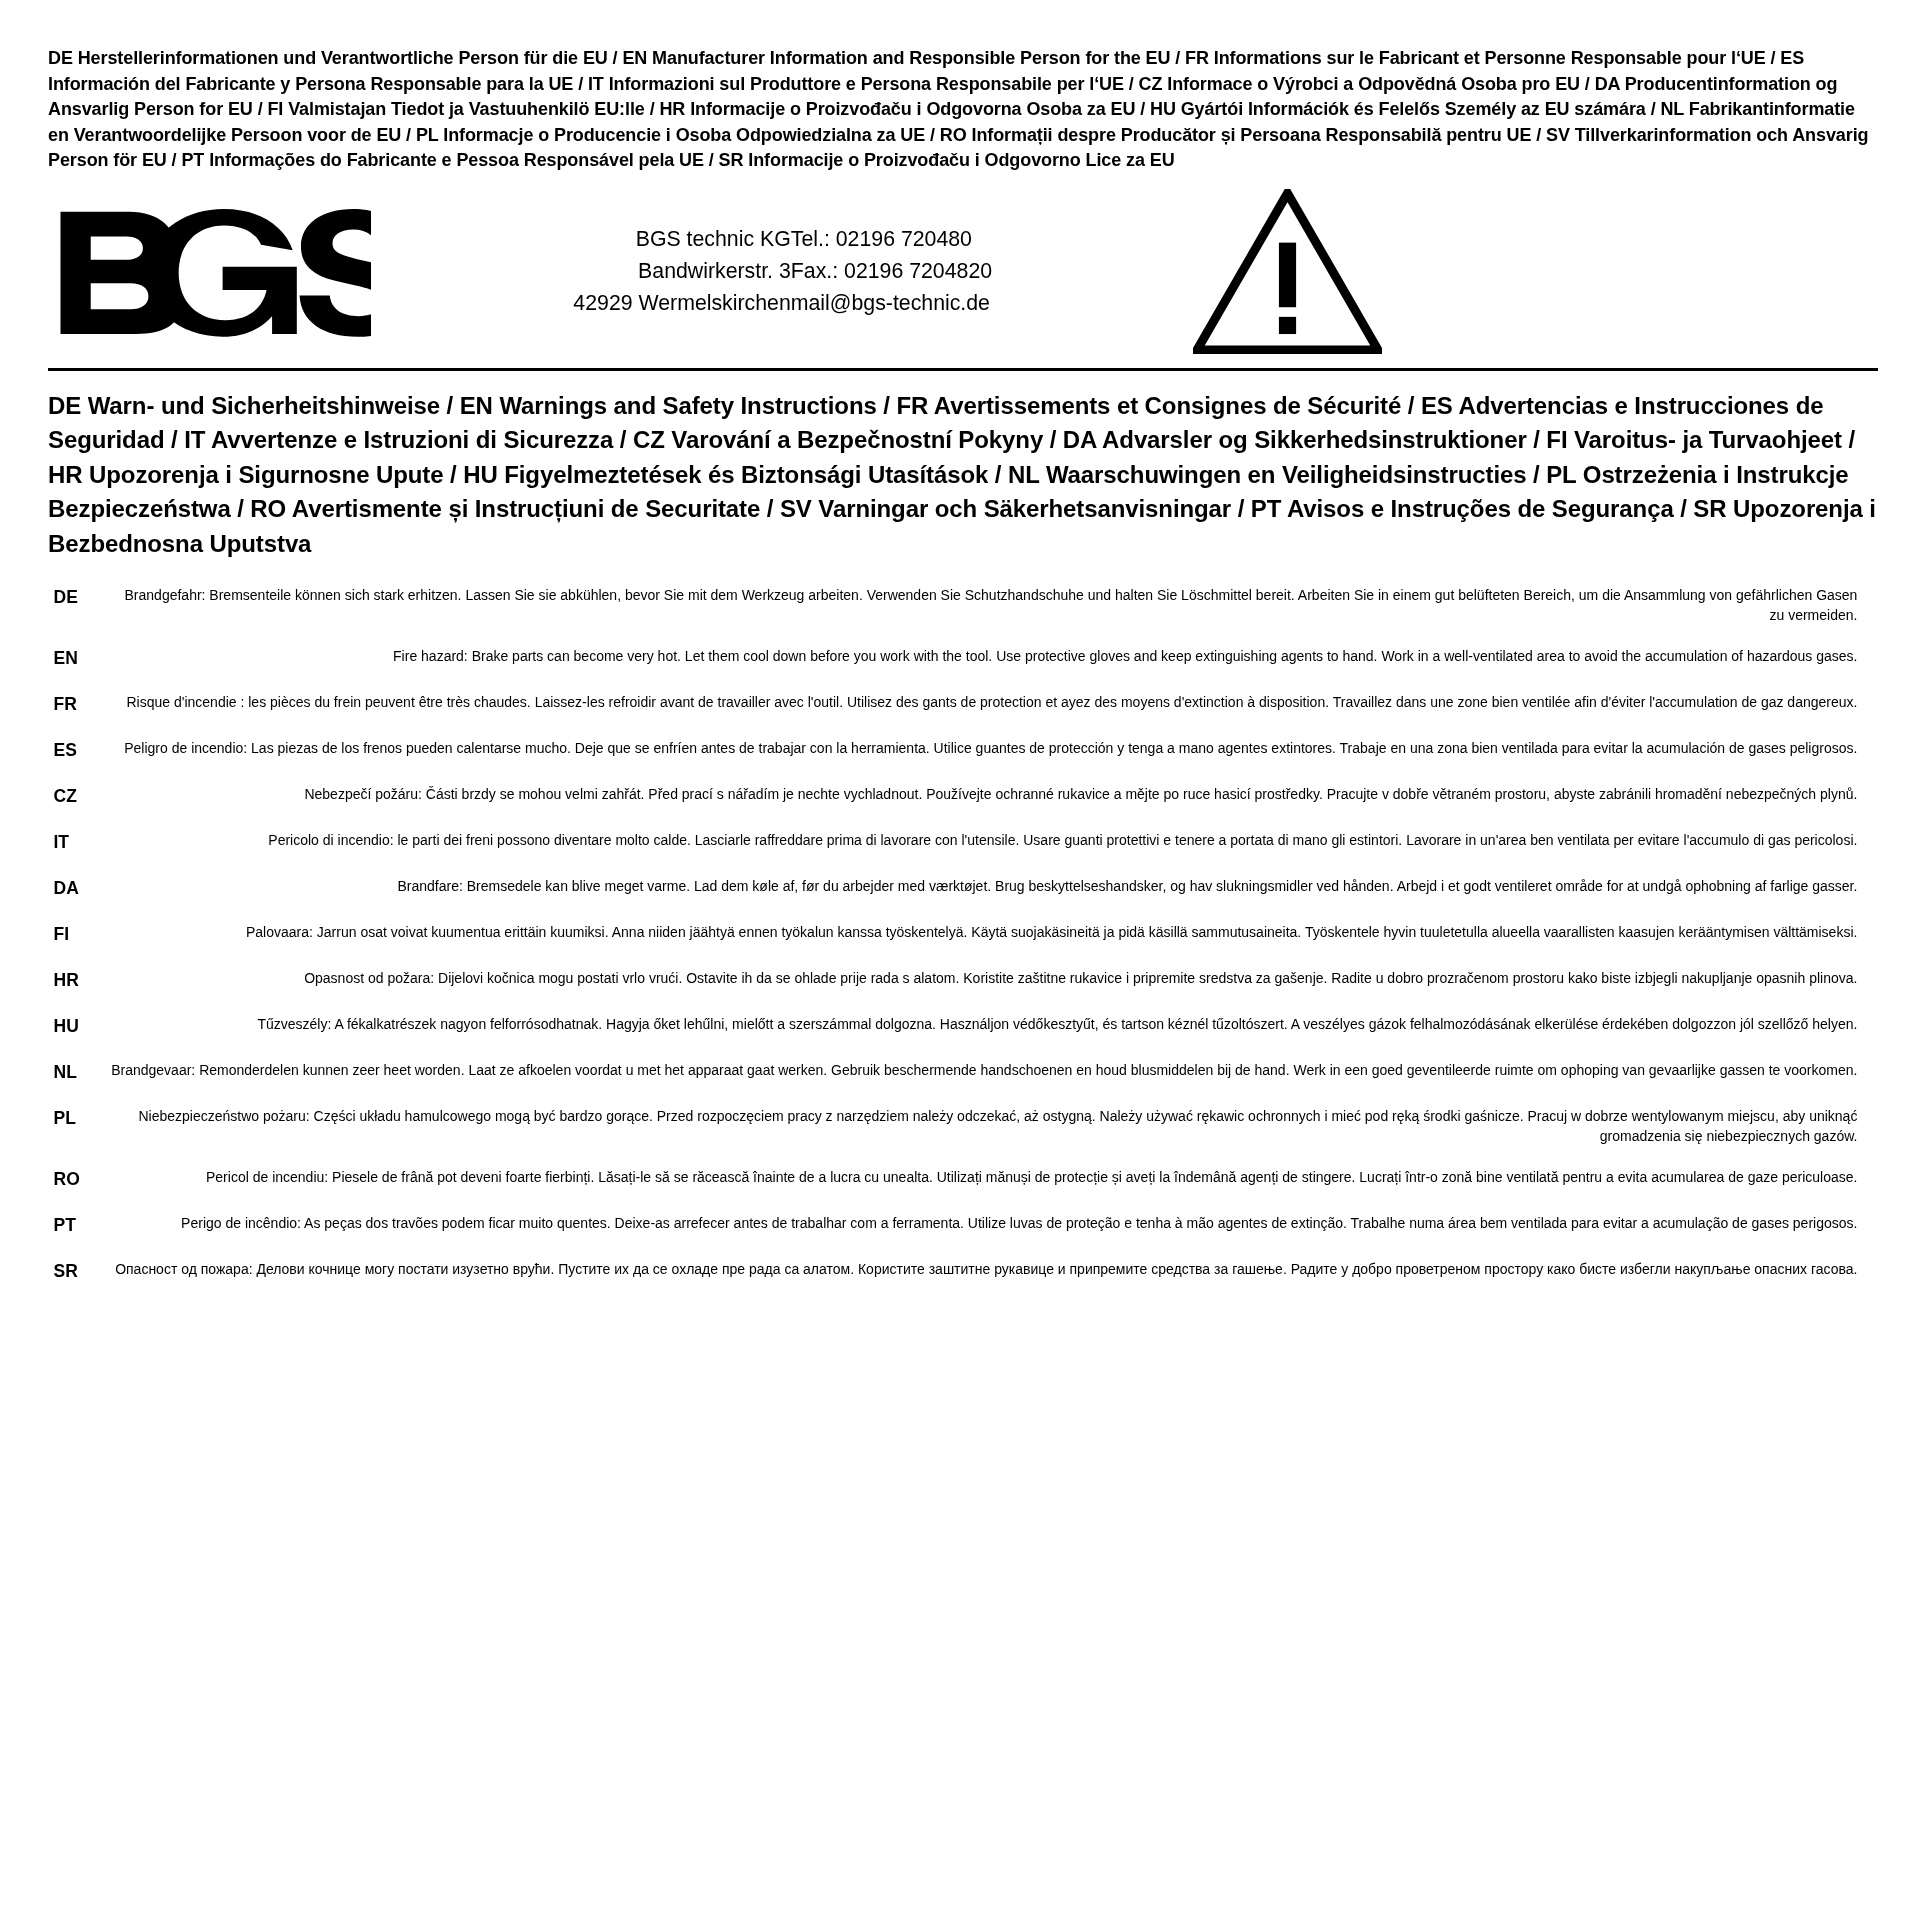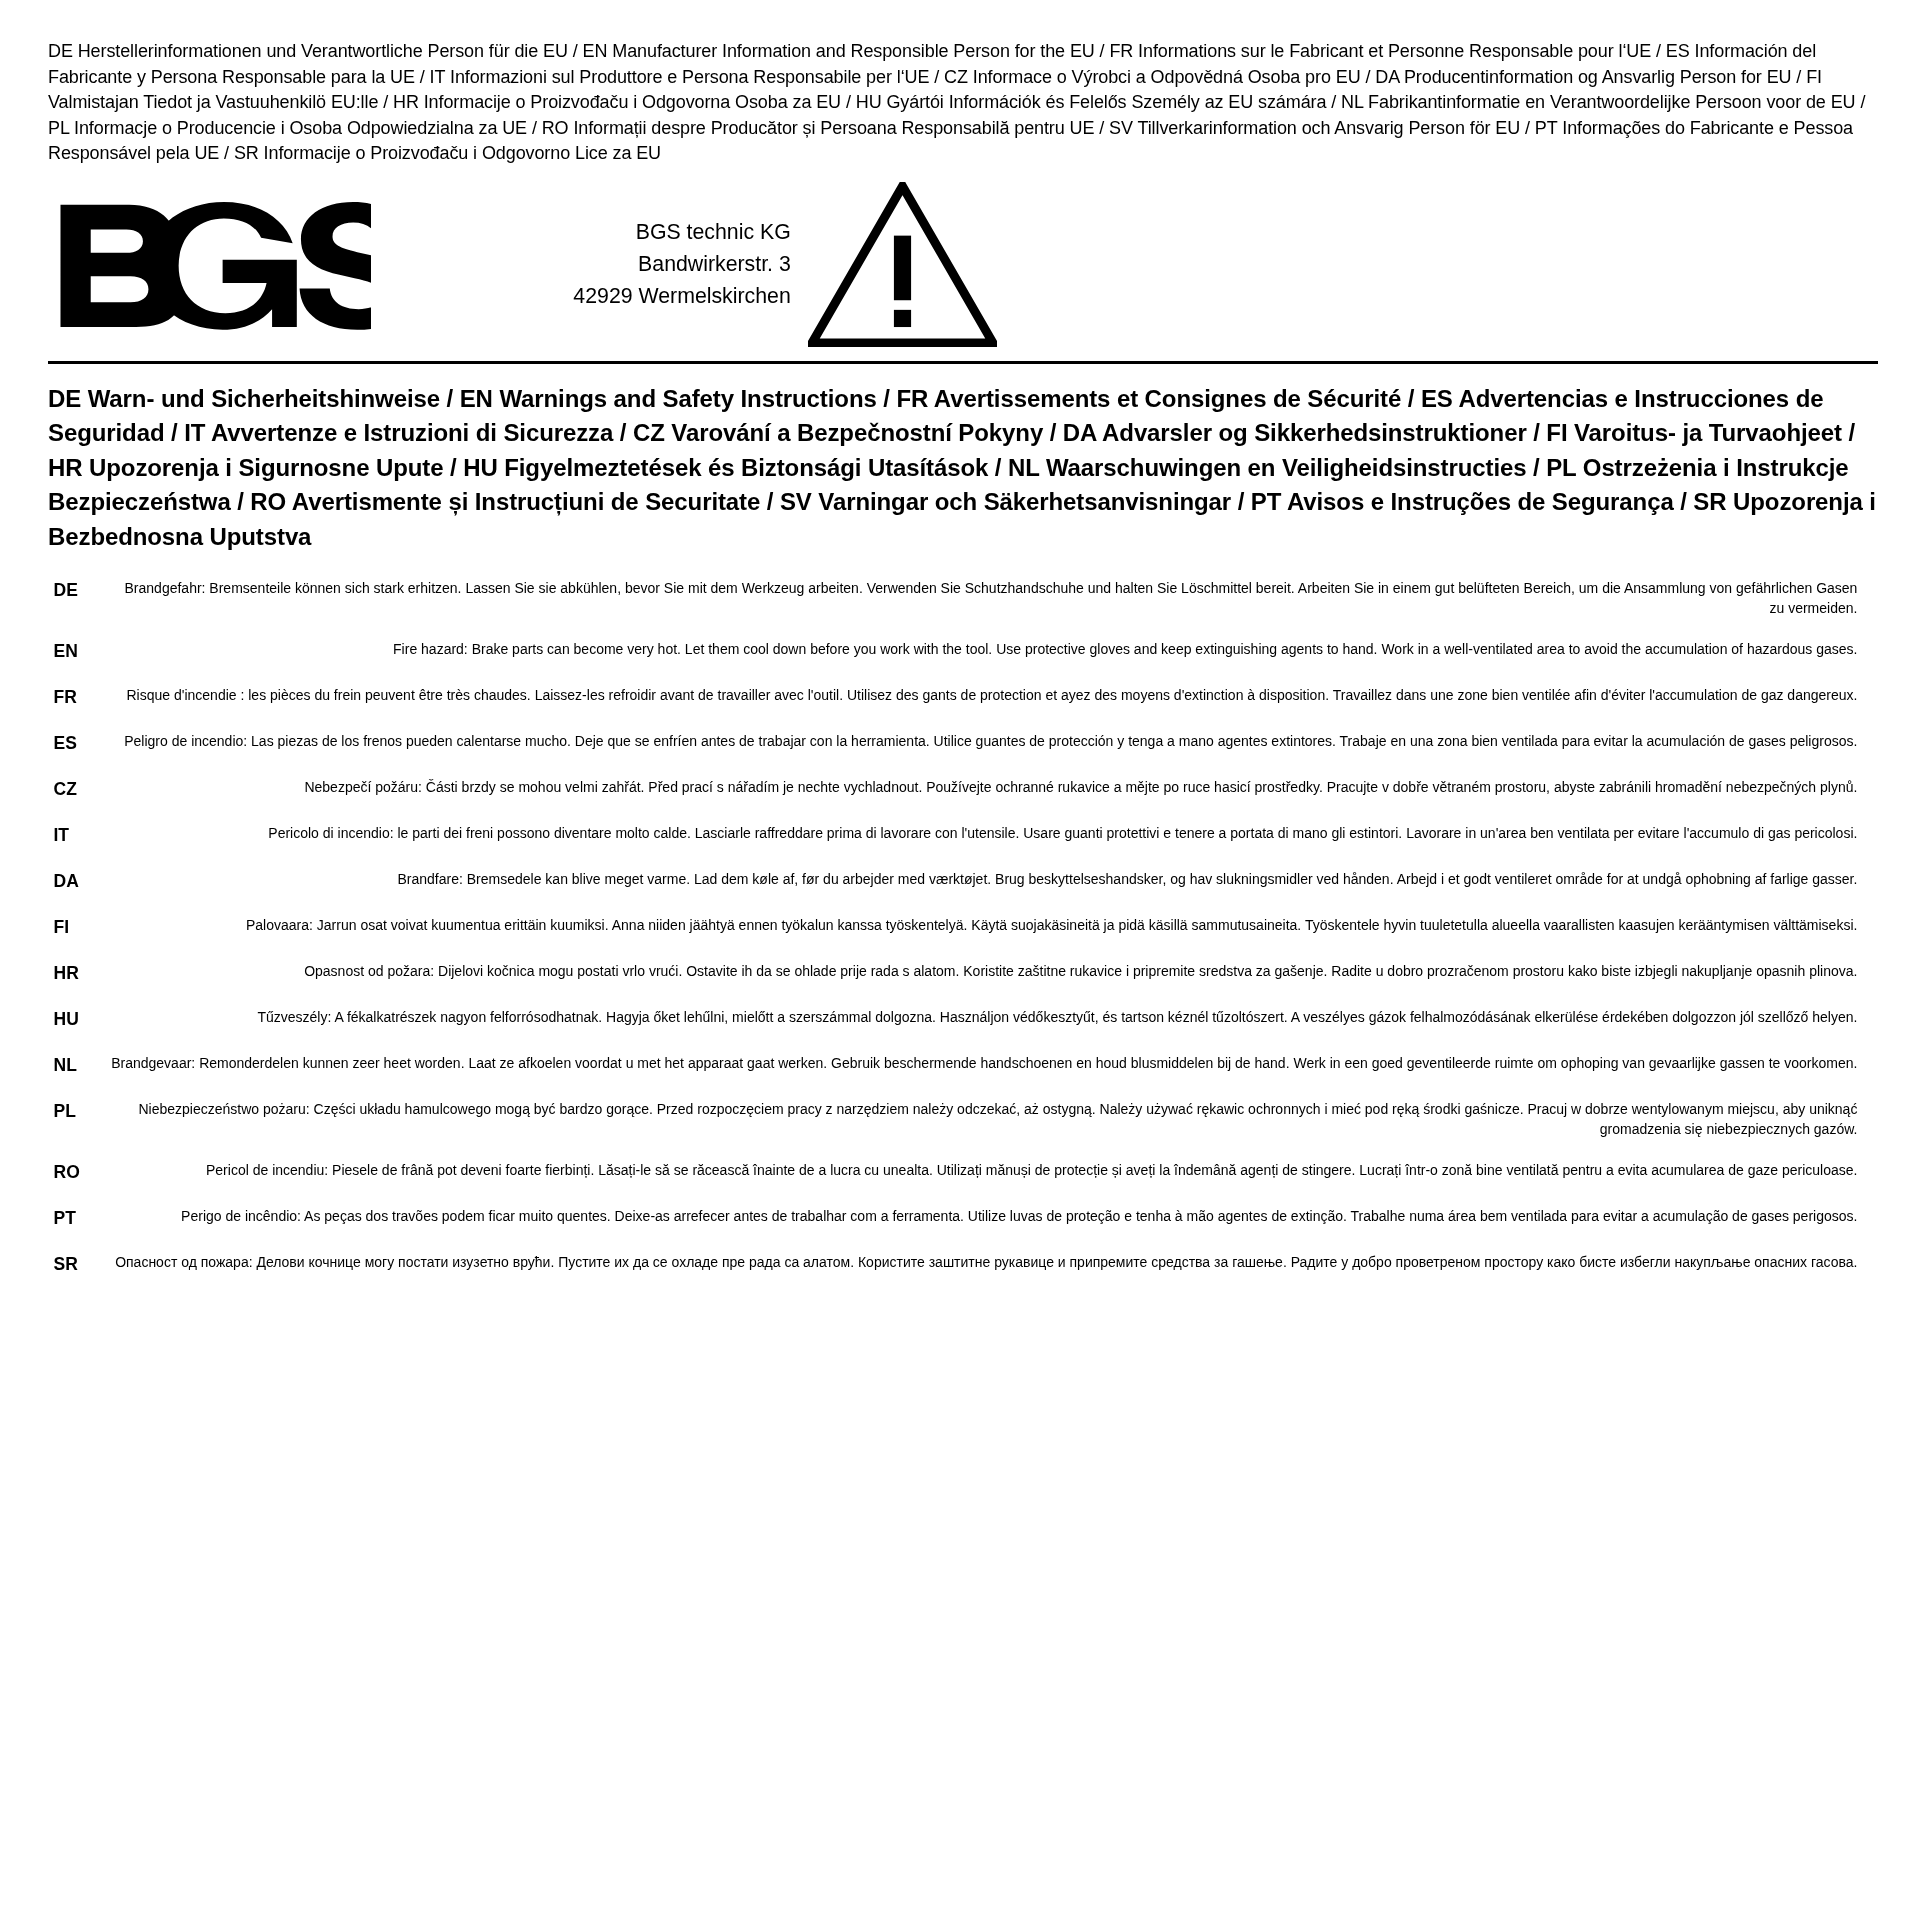--- a/index.html
+++ b/index.html
@@ -17,24 +17,24 @@
   .page {
     box-sizing: border-box;
     width: 1926px;
     height: 1926px;
     padding: 38px 48px 0 48px;
   }
 
   
   .header-langs {
     font-size: 18px;
-    font-weight: normal;
+    font-weight: bold;
     line-height: 1.42;
     letter-spacing: -0.1px;
-    margin: 1px 0 15px 0;
+    margin: 8px 0 15px 0;
     text-align: left;
   }
 
   
   .mfg-block {
     display: flex;
     align-items: center;
     border-bottom: 3.4px solid #000;
     padding-bottom: 13.8px;
     margin-bottom: 6.9px;
@@ -130,20 +130,25 @@
       </svg>
       <div style="position:absolute; left:12.4px; top:0; width:296px; height:0;"></div>
     </div>
 
     <div class="addr">
       <div>BGS technic KG</div>
       <div>Bandwirkerstr. 3</div>
       <div>42929 Wermelskirchen</div>
     </div>
 
+    <div class="contact">
+      <div>Tel.: 02196 720480</div>
+      <div>Fax.: 02196 7204820</div>
+      <div>mail@bgs-technic.de</div>
+    </div>
 
 
     <div class="warn-tri">
       <svg width="189" height="165" viewBox="0 0 275 240">
         <path d="M137.5 6 L269 234 H6 Z" fill="none" stroke="#000" stroke-width="13" stroke-linejoin="miter"></path>
         <rect x="125" y="78" width="25" height="94" fill="#000"></rect>
         <rect x="125" y="186" width="25" height="25" fill="#000"></rect>
       </svg>
     </div>
   </div>

